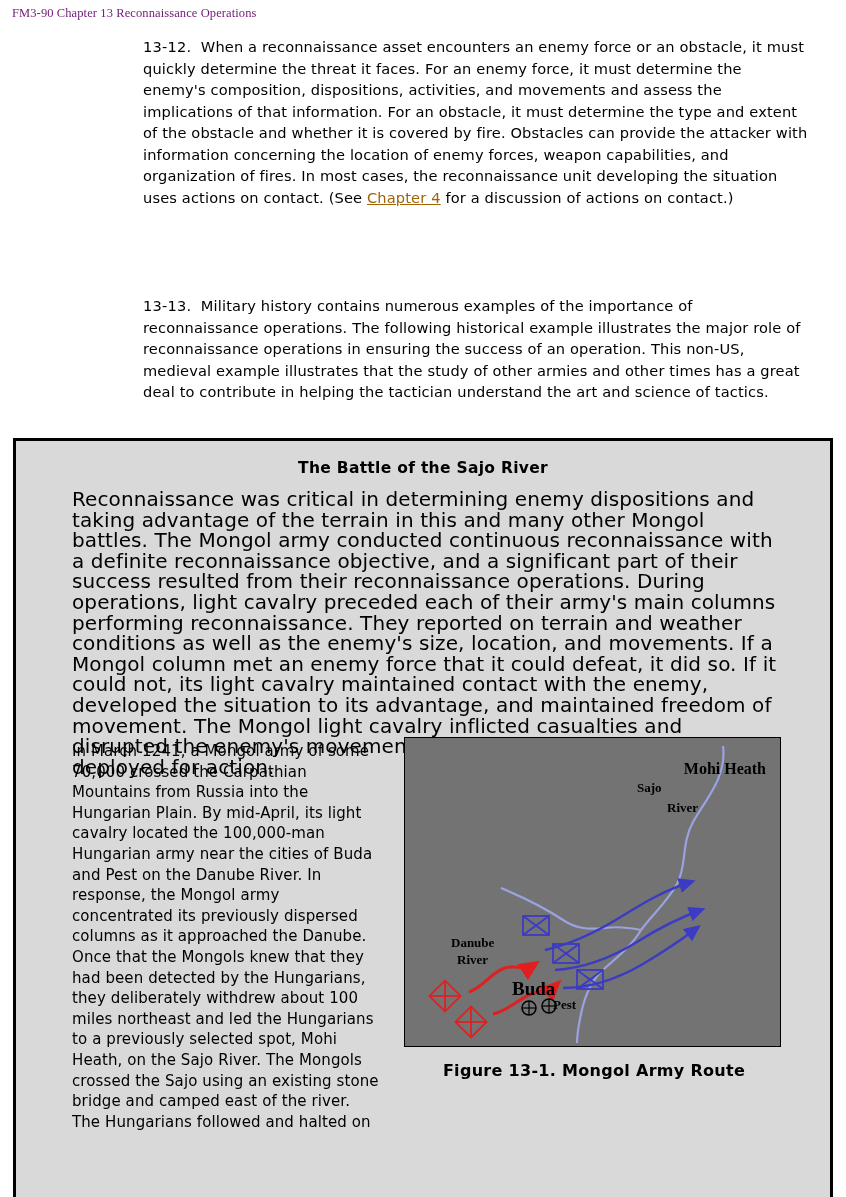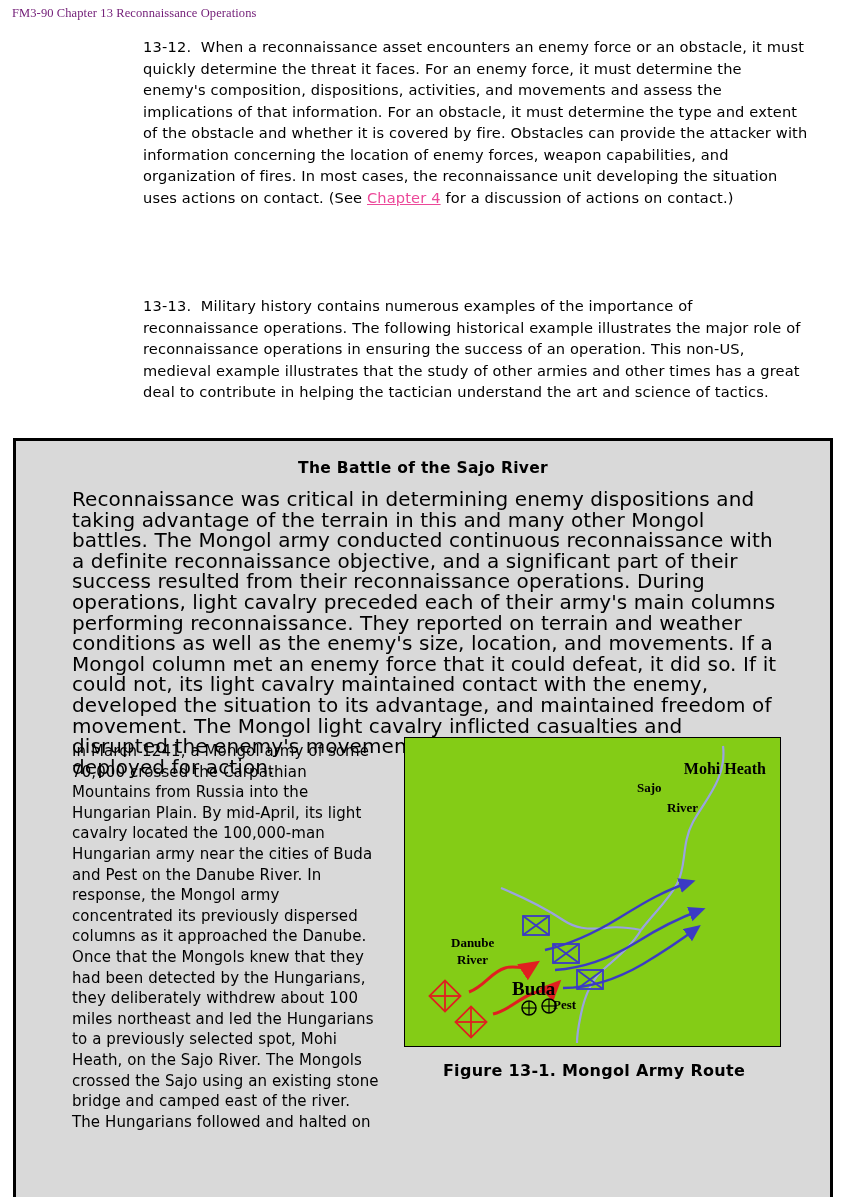--- a/index.html
+++ b/index.html
@@ -52,21 +52,21 @@
     top: 36px;
     width: 665px;
   }
   #para-13-13 {
     left: 143px;
     top: 295px;
     width: 665px;
   }
 
   a.doclink {
-    color: #ec4899;
+    color: #a16207;
   }
 
   
   .section-heading {
     position: absolute;
     left: 20px;
     top: 240px;
     font-family: "DejaVu Sans", sans-serif;
     font-size: 24px;
     font-weight: bold;
@@ -122,21 +122,21 @@
   
   .figure-wrap {
     position: absolute;
     left: 388px;
     top: 296px;
     width: 380px;
   }
   .figure-frame {
     width: 377px;
     height: 310px;
-    background: #84cc16;
+    background: #737373;
     border: 1.5px solid #000;
     box-sizing: border-box;
     position: relative;
     overflow: hidden;
   }
   .figure-caption {
     margin-top: 14px;
     text-align: center;
     font-family: "DejaVu Sans", sans-serif;
     font-size: 16px;

